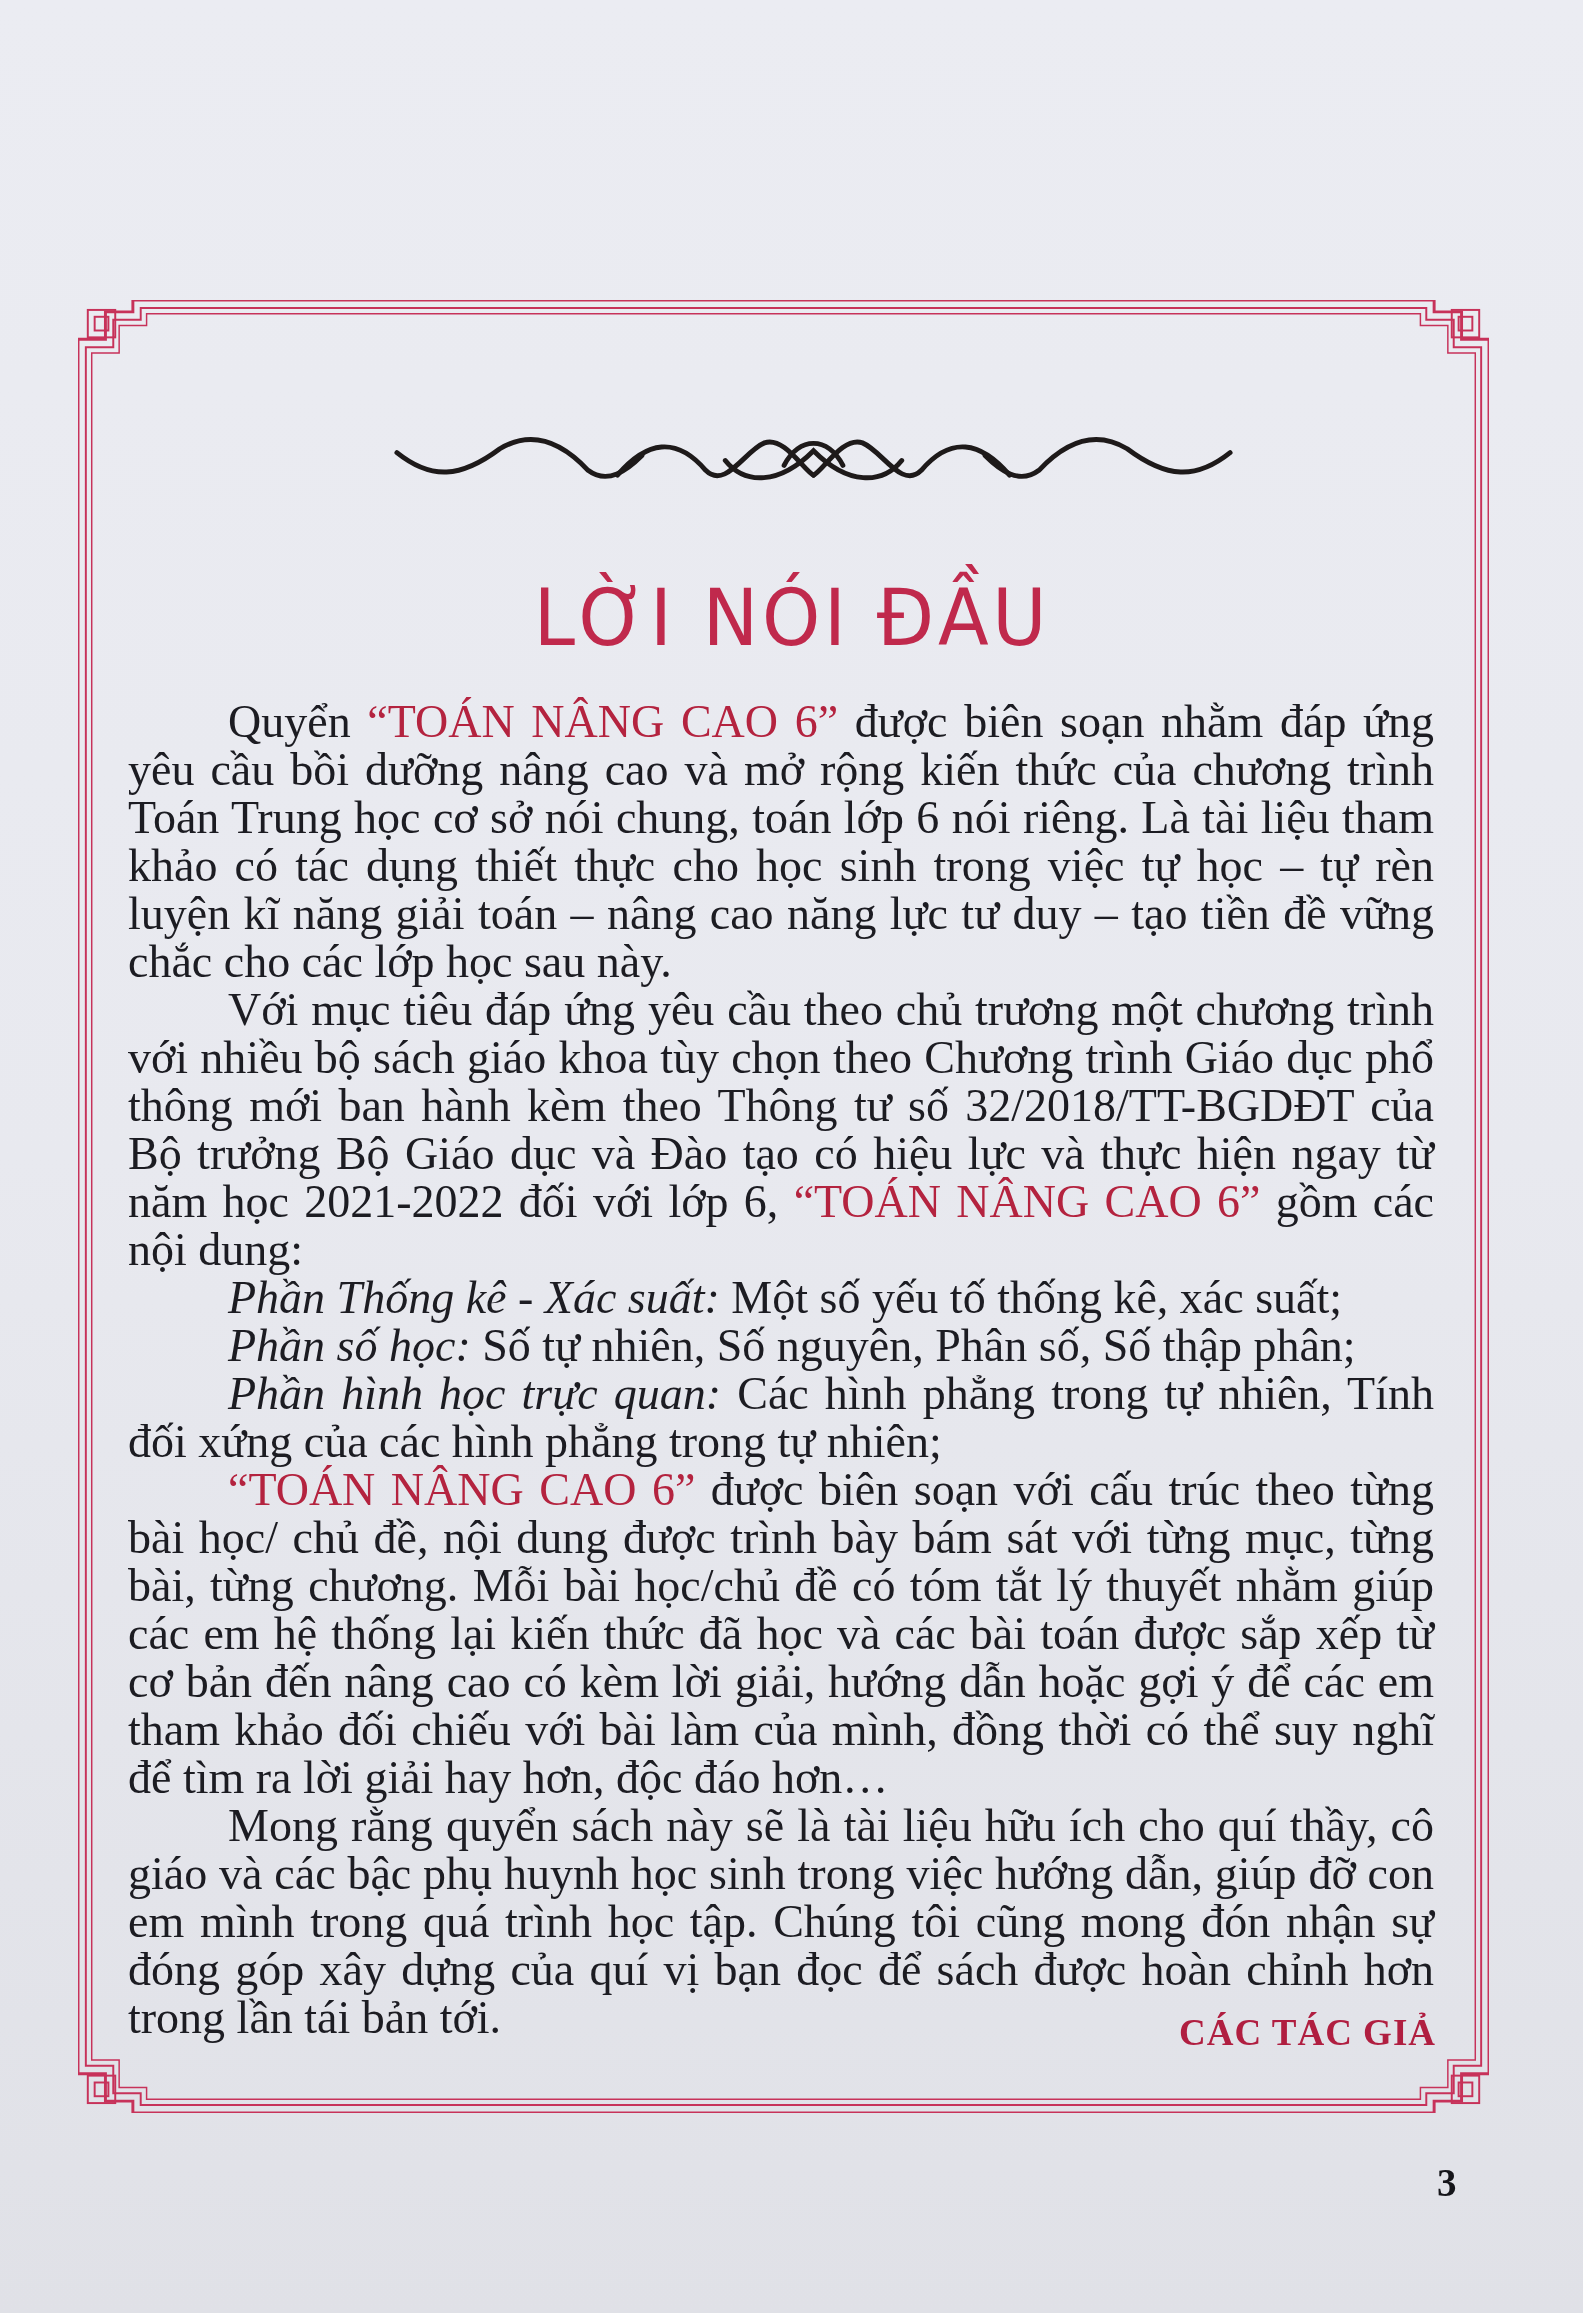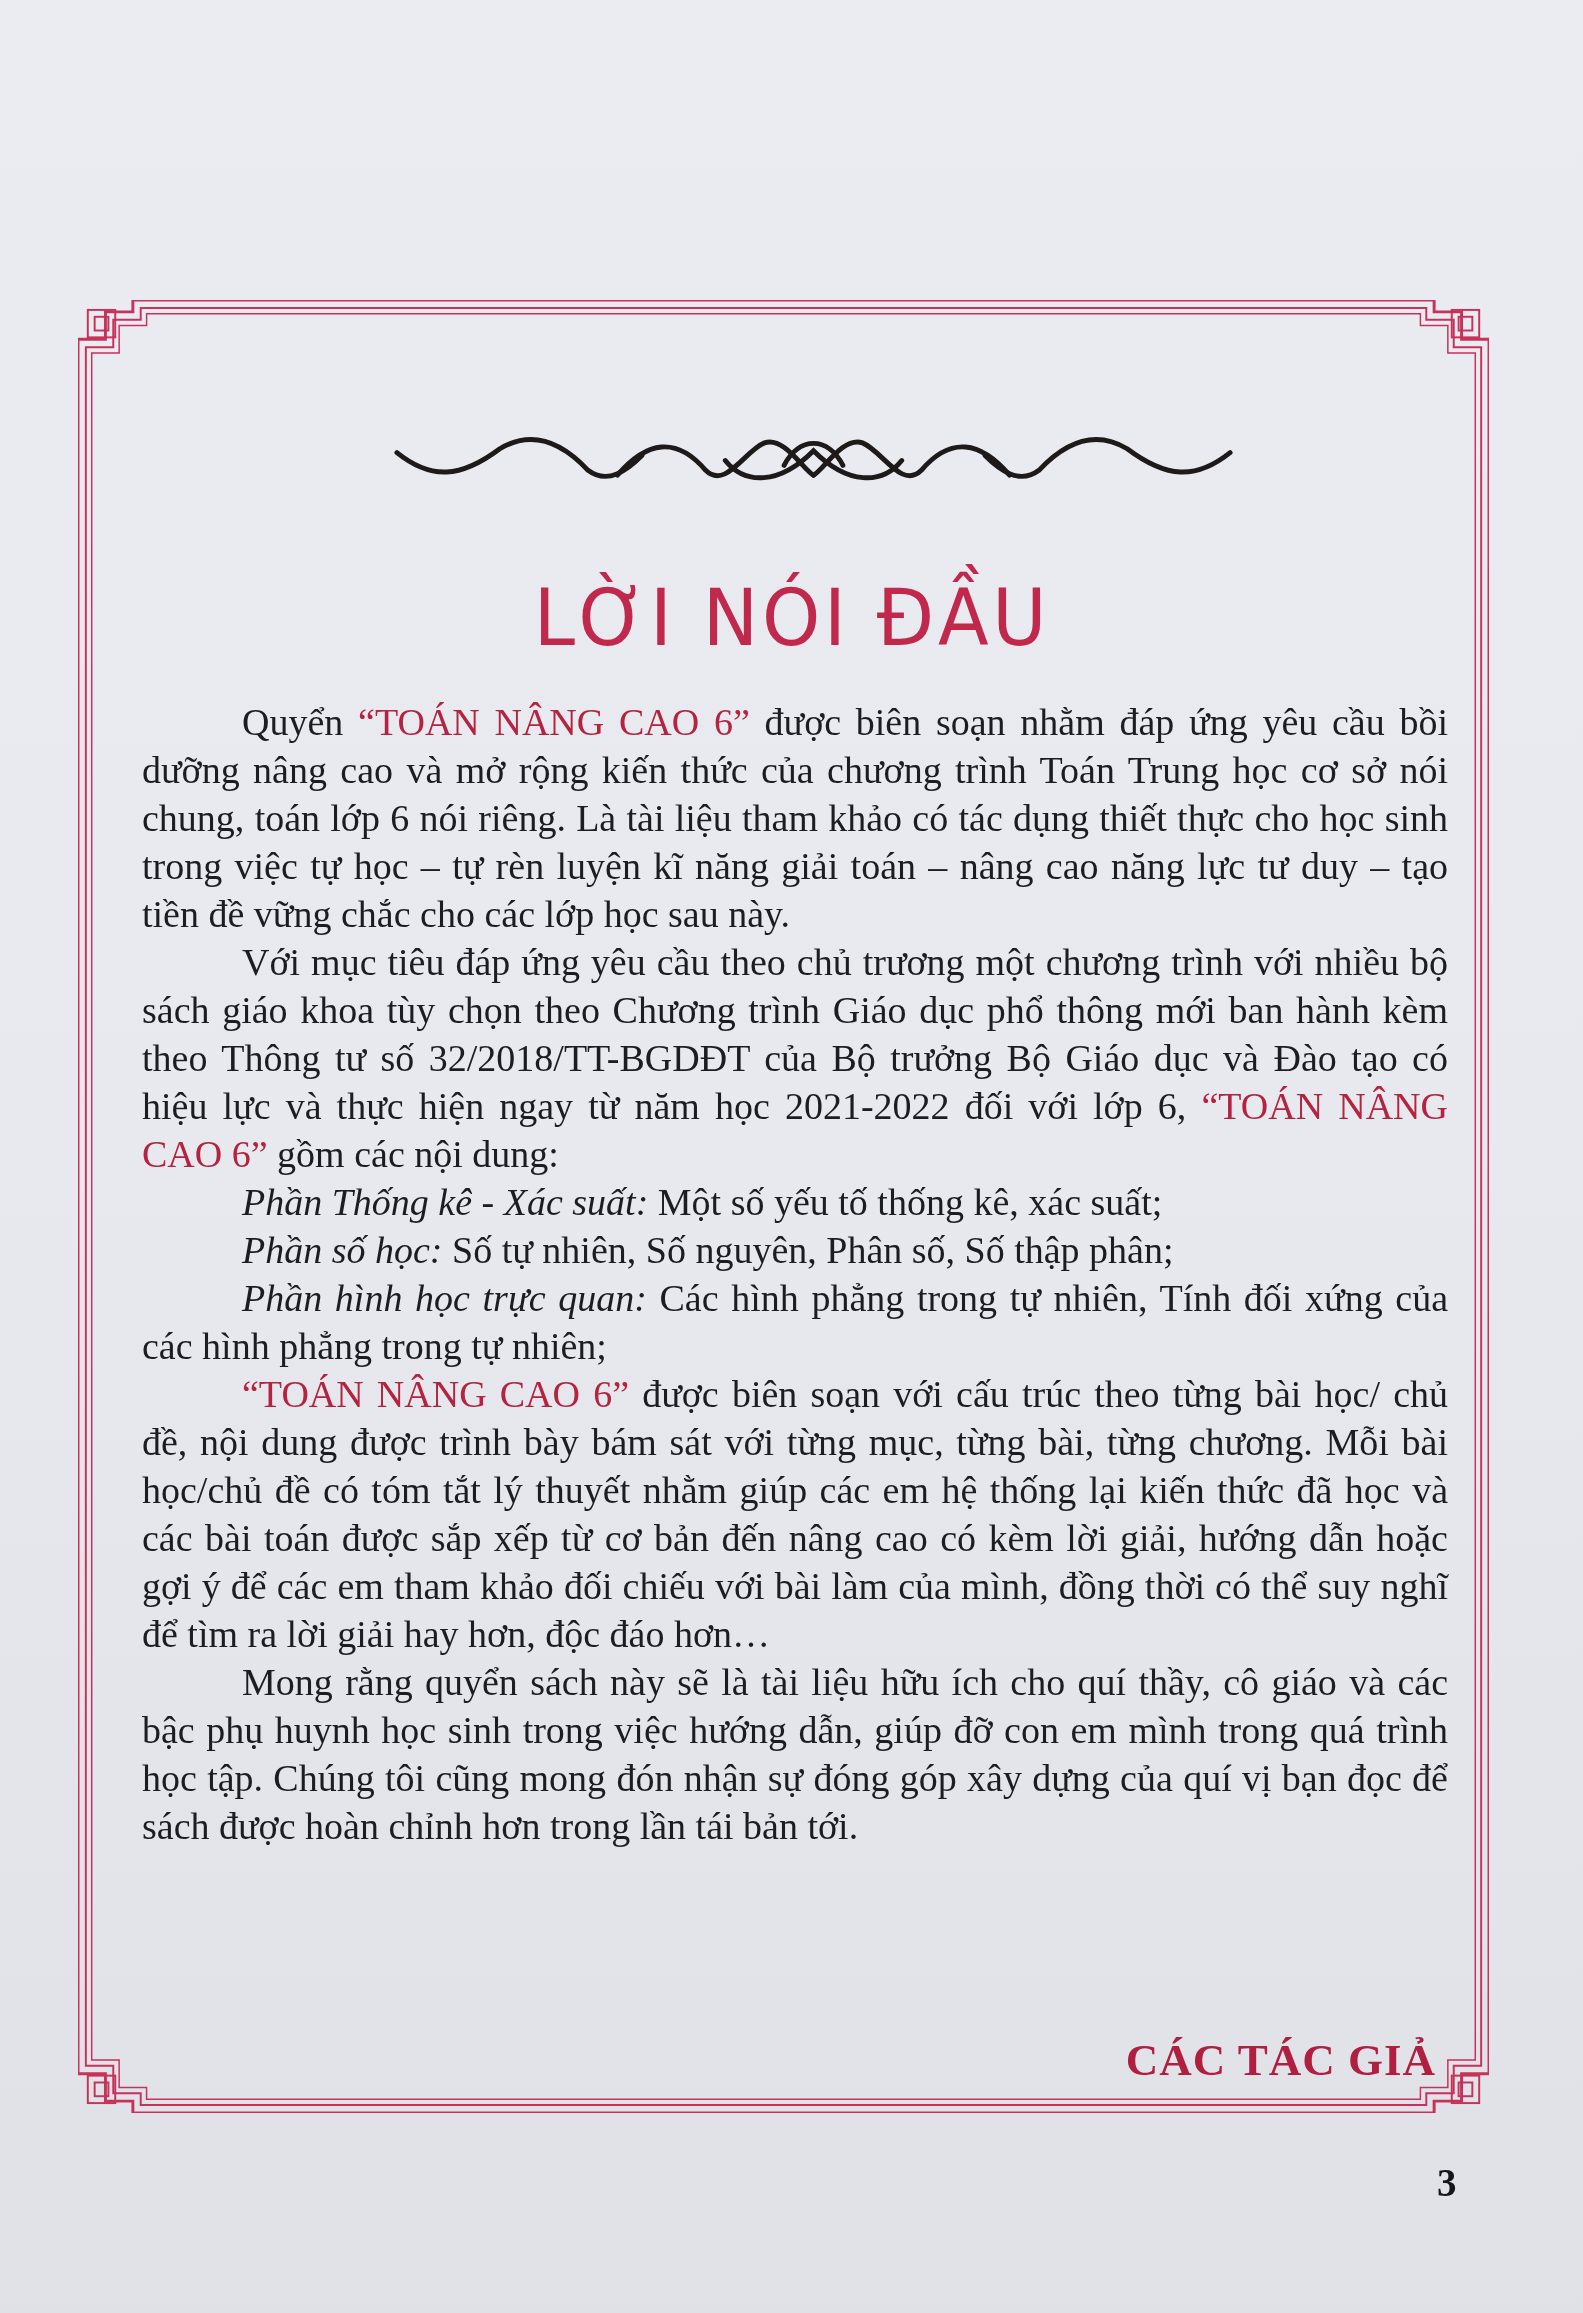--- a/index.html
+++ b/index.html
@@ -17,30 +17,30 @@
   .ornament {
     position:absolute; left:392px; top:431px; width:843px; height:59px;
   }
   .title {
     position:absolute; left:0; width:1584px; top:573px; text-align:center;
     font-family:"DejaVu Sans", sans-serif; font-weight:normal;
     color:#c0294c; font-size:78px; letter-spacing:3.9px; margin:0;
     transform: scaleX(0.95);
   }
   .body-text {
-    position:absolute; left:142px; width:1306px; top:698px;
-    font-size:38px; line-height:48px; text-align:justify;
+    position:absolute; left:128px; width:1306px; top:698px;
+    font-size:46px; line-height:48px; text-align:justify;
   }
   .body-text p { margin:0; text-indent:100px; }
   .body-text p.item { text-indent:100px; }
   .red { color:#b4233f; }
   .em { font-style:italic; }
   .signature {
-    position:absolute; right:148px; top:2011px; font-size:45px; font-weight:bold;
-    color:#b01e40; letter-spacing:1px;margin-top:23px;
+    position:absolute; right:148px; top:2011px; font-size:37px; font-weight:bold;
+    color:#b01e40; letter-spacing:1px;
   }
   .page-number {
     position:absolute; left:1437px; top:2160px; font-size:39px; font-weight:bold; color:#15151a;
   }
 </style>
 </head>
 <body>
 
 <div class="frame">
   <svg width="1411" height="1813" viewBox="0 0 1440 1850" xmlns="http://www.w3.org/2000/svg">

